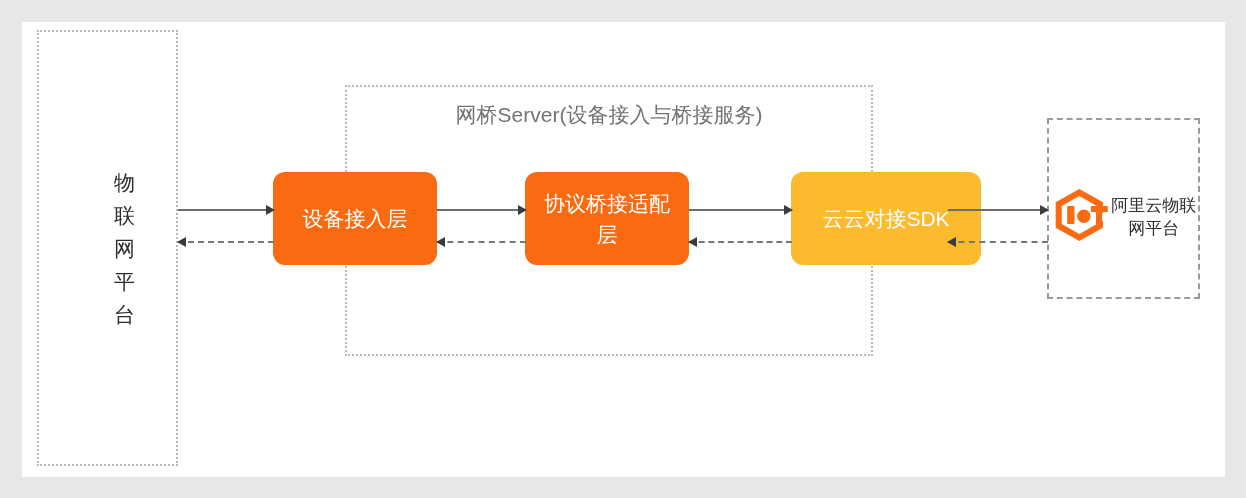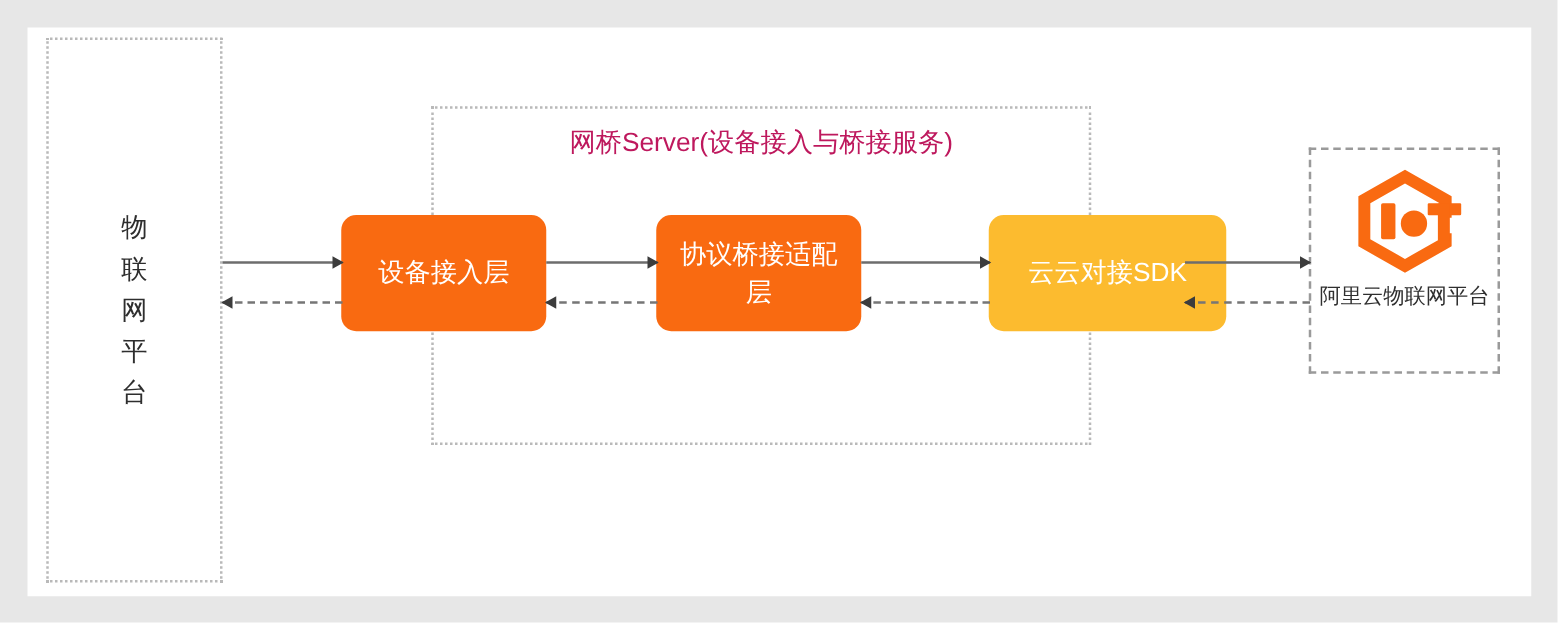--- a/index.html
+++ b/index.html
@@ -46,21 +46,21 @@
 
   
   #left-platform {
     left: 37px;
     top: 30px;
     width: 141px;
     height: 436px;
   }
   .vertical-label {
     position: absolute;
-    left: 0;
+    left: 17px;
     top: 0;
     width: 100%;
     height: 100%;
     display: flex;
     align-items: center;
     justify-content: center;
     color: #2e2e2e;
     font-size: 21px;
     line-height: 33px;
     letter-spacing: 0px;
@@ -79,34 +79,34 @@
     top: 85px;
     width: 528px;
     height: 271px;
   }
   #bridge-title {
     position: absolute;
     left: 345px;
     top: 99px;
     width: 528px;
     text-align: center;
-    color: #be185d;
+    color: #737373;
     font-size: 21px;
     line-height: 32px;
     white-space: nowrap;
   }
 
   
   #alicloud-platform {
     left: 1047px;
     top: 118px;
     width: 153px;
     height: 181px;
     display: flex;
-    flex-direction: column;
+    flex-direction: row;
     align-items: center;
     justify-content: flex-start;
     padding-top: 13px;
   }
   #iot-logo {
     width: 96px;
     height: 88px;
     display: block;
   }
   #alicloud-label {

